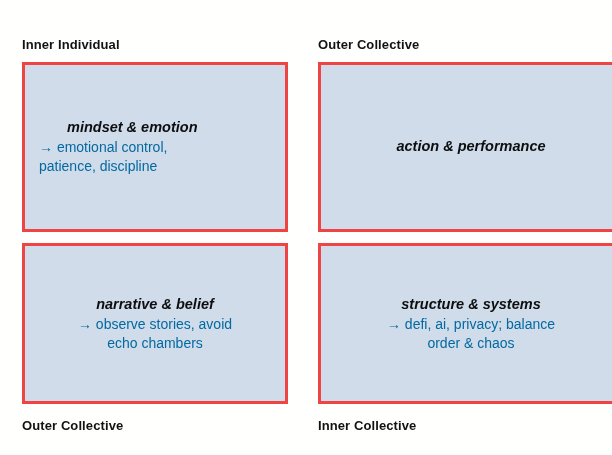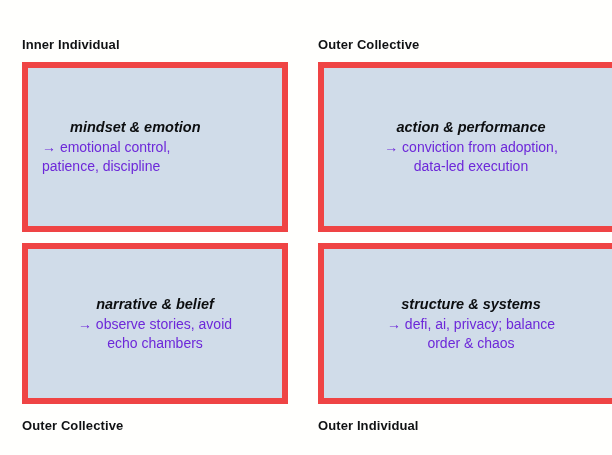--- a/index.html
+++ b/index.html
@@ -30,21 +30,21 @@
     white-space: nowrap;
   }
   .axis-label.col-left  { left: 22px;  width: 266px; }
   .axis-label.col-right { left: 318px; width: 272px; }
   .axis-label.top    { top: 37px; }
   .axis-label.bottom { top: 418px; }
 
   .quadrant {
     position: absolute;
     background: #d0dce9;
-    border: 6px solid #ef4444;
+    border: 3px solid #ef4444;
     box-sizing: border-box;
     display: flex;
     flex-direction: column;
     justify-content: center;
     padding: 0 14px;
   }
   .quadrant.col-left  { left: 22px;  width: 266px; }
   .quadrant.col-right { left: 318px; width: 306px; }
   .quadrant.row-top    { top: 62px;  height: 170px; }
   .quadrant.row-bottom { top: 243px; height: 161px; }
@@ -53,21 +53,21 @@
     font-size: 14.5px;
     font-weight: bold;
     font-style: italic;
     color: #0c0e10;
     line-height: 1.32;
     margin-bottom: 1px;
   }
   .q-body {
     font-size: 14px;
     font-weight: normal;
-    color: #6d28d9;
+    color: #0369a1;
     line-height: 1.34;
     white-space: pre-line;
   }
 
   .align-left   { text-align: left; }
   .align-center { text-align: center; }
 
   .q-indent-left .q-title { padding-left: 28px; }
 </style>
 </head>
@@ -80,33 +80,31 @@
   <div class="axis-label col-right top">Outer Collective</div>
 
   <div class="quadrant col-left row-top q-indent-left">
     <div class="q-title align-left">mindset &amp; emotion</div>
     <div class="q-body align-left">→ emotional control,
 patience, discipline</div>
   </div>
 
   <div class="quadrant col-right row-top">
     <div class="q-title align-center">action &amp; performance</div>
-    <div class="q-body align-center">→ conviction from adoption,
-data-led execution</div>
   </div>
 
   <div class="quadrant col-right row-bottom">
     <div class="q-title align-center">structure &amp; systems</div>
     <div class="q-body align-center">→ defi, ai, privacy; balance
 order &amp; chaos</div>
   </div>
 
   <div class="quadrant col-left row-bottom">
     <div class="q-title align-center">narrative &amp; belief</div>
     <div class="q-body align-center">→ observe stories, avoid
 echo chambers</div>
   </div>
 
   <div class="axis-label col-left bottom">Outer Collective</div>
 
-  <div class="axis-label col-right bottom">Outer Individual</div>
+  <div class="axis-label col-right bottom">Inner Collective</div>
 
 </div>
 
 </body></html>

